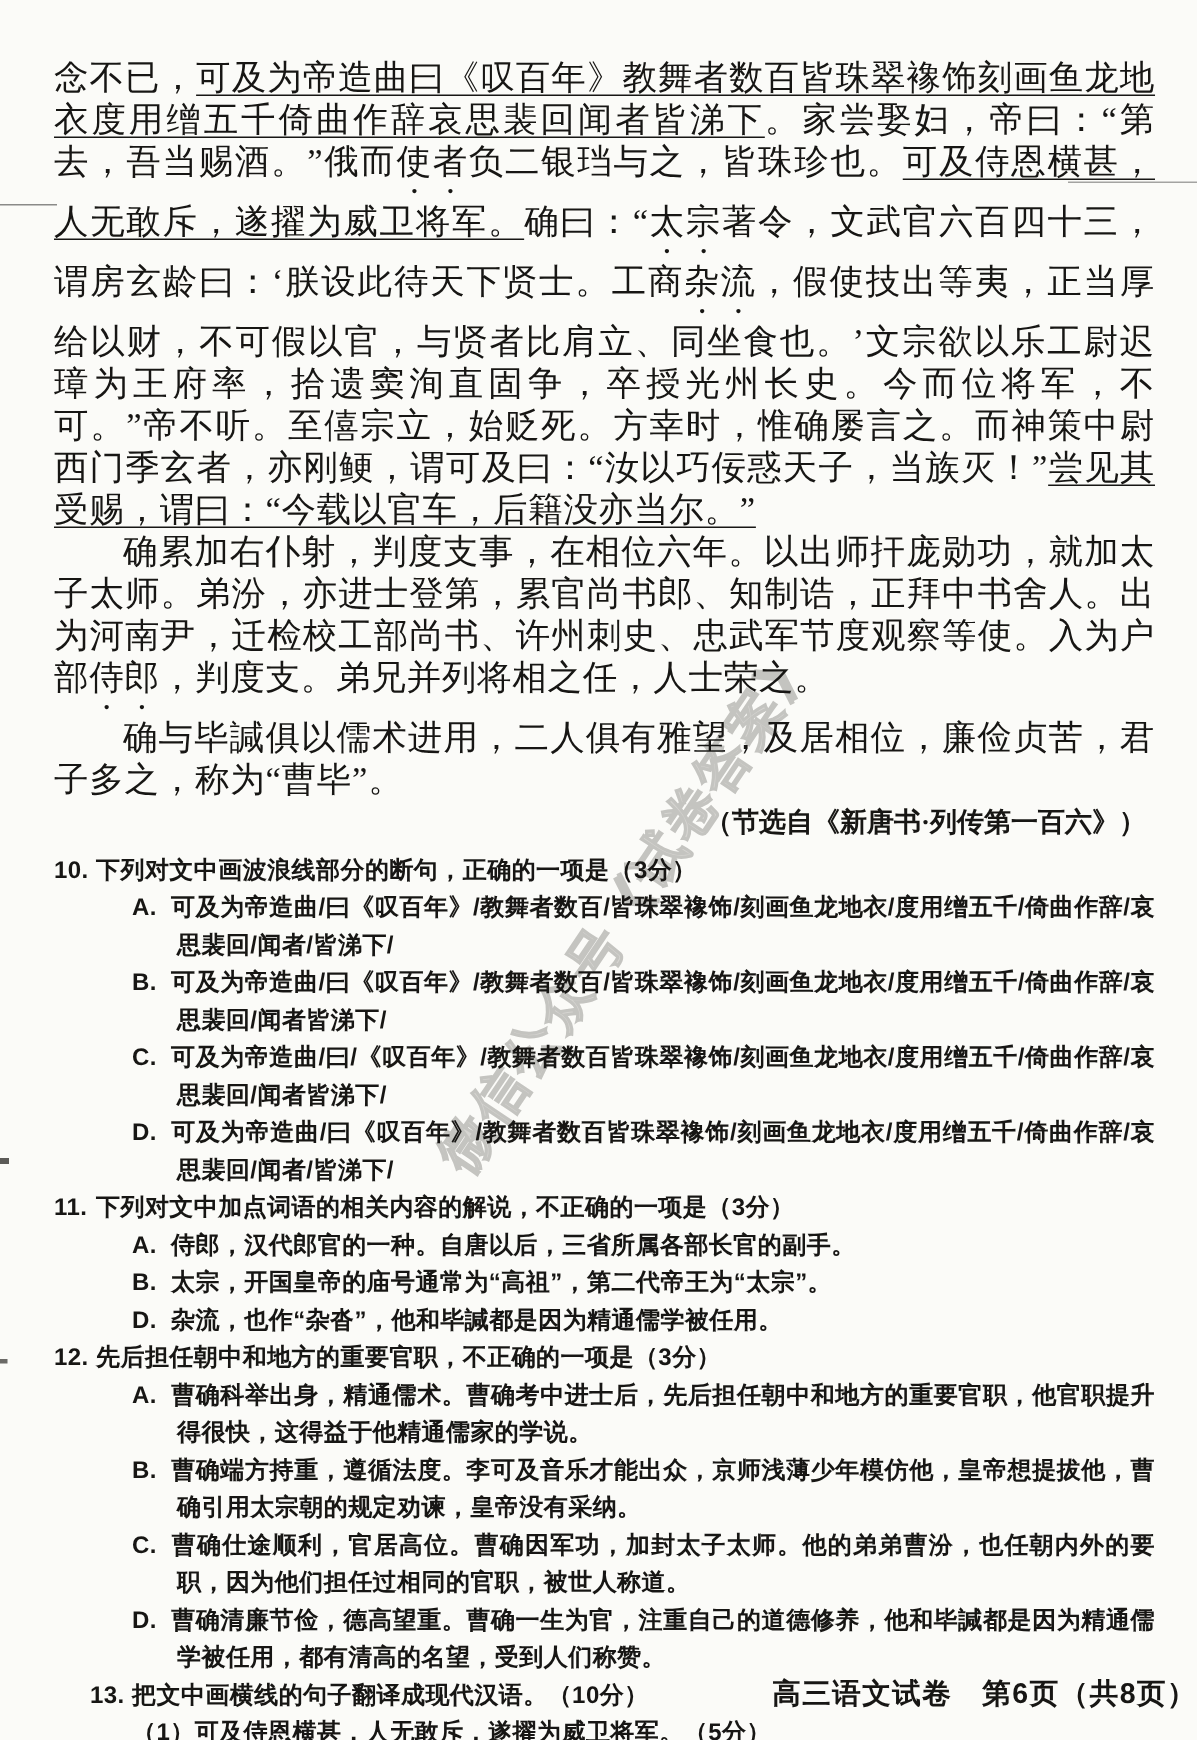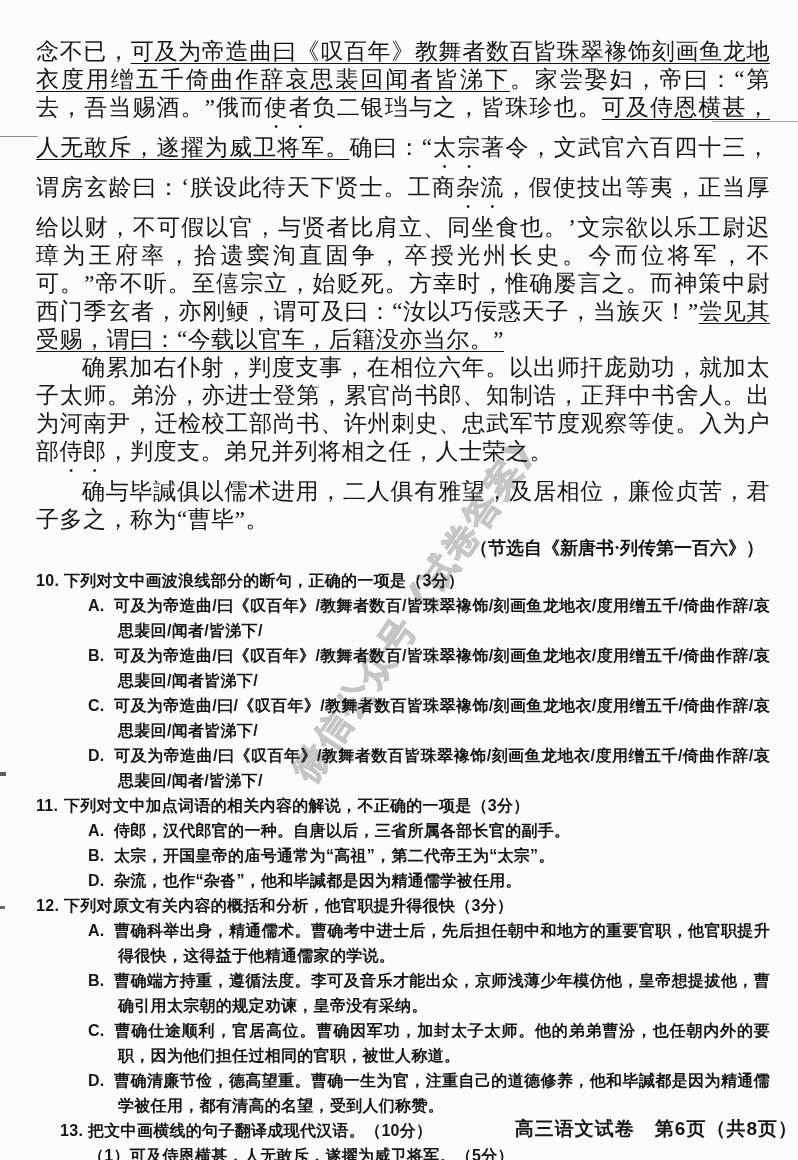--- a/index.html
+++ b/index.html
@@ -138,21 +138,21 @@
     </div>
 
     <div class="q">
       <p class="q-stem"><span class="q-num">11.</span><span>下列对文中加点词语的相关内容的解说，不正确的一项是（3分）</span></p>
       <p class="option"><span class="opt-label">A.</span><span>侍郎，汉代郎官的一种。自唐以后，三省所属各部长官的副手。</span></p>
       <p class="option"><span class="opt-label">B.</span><span>太宗，开国皇帝的庙号通常为“高祖”，第二代帝王为“太宗”。</span></p>
       <p class="option"><span class="opt-label">D.</span><span>杂流，也作“杂沓”，他和毕諴都是因为精通儒学被任用。</span></p>
     </div>
 
     <div class="q">
-      <p class="q-stem"><span class="q-num">12.</span><span>下列对原文有关内容的概括和分析，他官职提升得很快（3分）</span></p>
+      <p class="q-stem"><span class="q-num">12.</span><span>先后担任朝中和地方的重要官职，不正确的一项是（3分）</span></p>
       <p class="option"><span class="opt-label">A.</span><span>曹确科举出身，精通儒术。曹确考中进士后，先后担任朝中和地方的重要官职，他官职提升得很快，这得益于他精通儒家的学说。</span></p>
       <p class="option"><span class="opt-label">B.</span><span>曹确端方持重，遵循法度。李可及音乐才能出众，京师浅薄少年模仿他，皇帝想提拔他，曹确引用太宗朝的规定劝谏，皇帝没有采纳。</span></p>
       <p class="option"><span class="opt-label">C.</span><span>曹确仕途顺利，官居高位。曹确因军功，加封太子太师。他的弟弟曹汾，也任朝内外的要职，因为他们担任过相同的官职，被世人称道。</span></p>
       <p class="option"><span class="opt-label">D.</span><span>曹确清廉节俭，德高望重。曹确一生为官，注重自己的道德修养，他和毕諴都是因为精通儒学被任用，都有清高的名望，受到人们称赞。</span></p>
     </div>
 
     <div class="q">
       <p class="q-stem q13-stem"><span class="q-num">13.</span><span>把文中画横线的句子翻译成现代汉语。（10分）</span></p>
       <p class="q-sub">（1）可及侍恩横甚，人无敢斥，遂擢为威卫将军。（5分）</p>
       <div class="trans-row">

